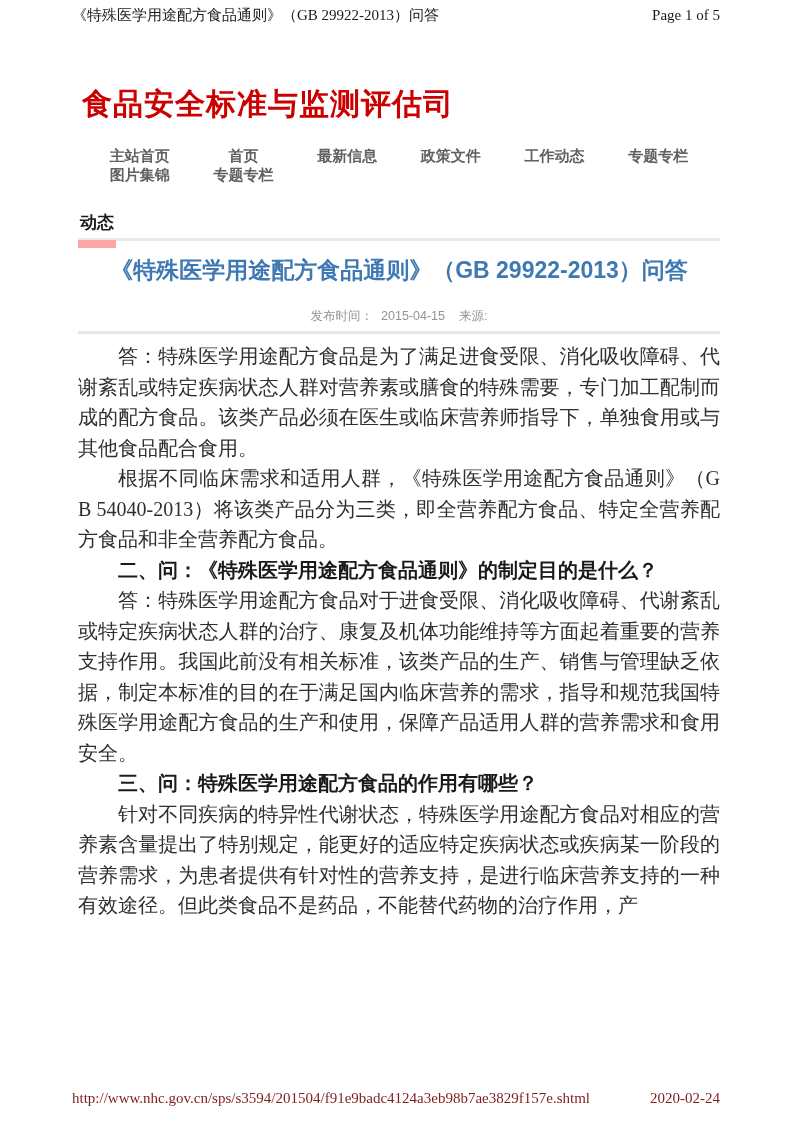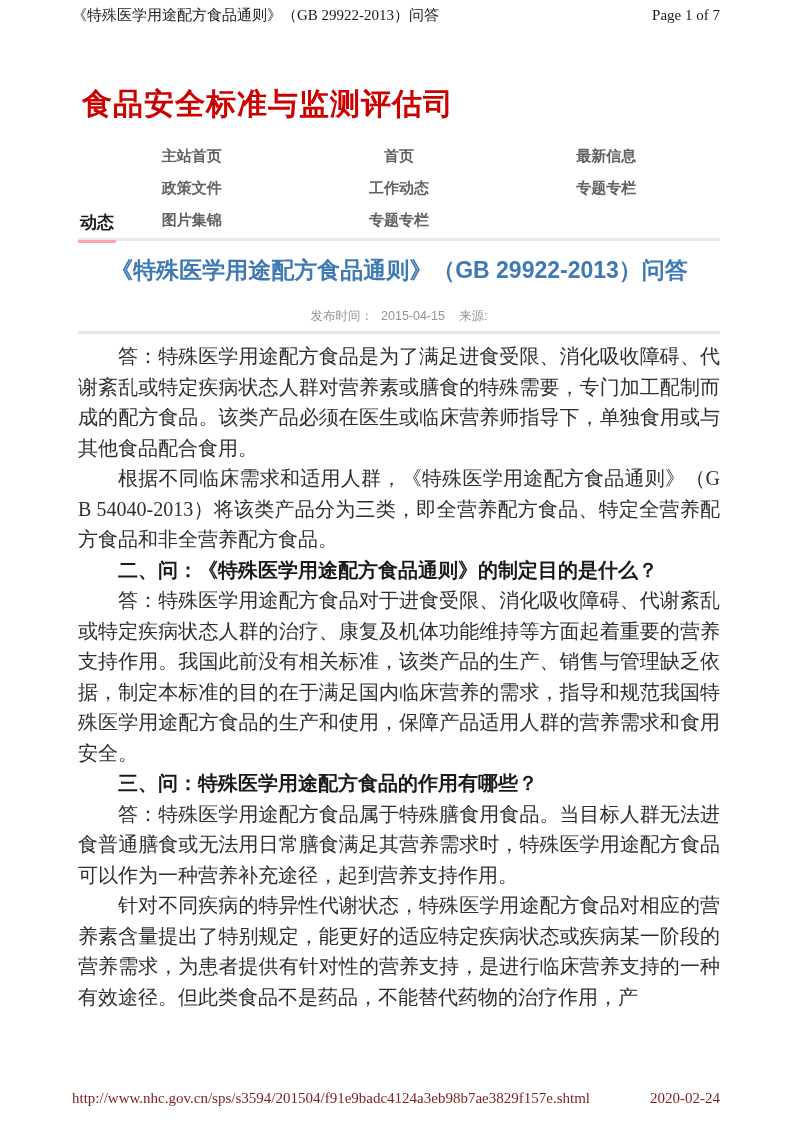--- a/index.html
+++ b/index.html
@@ -32,22 +32,21 @@
     font-family: "Liberation Sans", sans-serif;
     font-size: 30px; font-weight: bold; color: #cc0000;
     letter-spacing: 1px;
     text-align: right;
   }
 
   
   .nav {
     position: absolute; top: 146px; left: 88px; right: 82px;
     display: grid;
-    grid-template-columns: repeat(3, 1fr);
-    row-gap: 13px;
+    grid-template-columns: repeat(6, 1fr);
   }
   .nav-item {
     font-family: "Liberation Sans", sans-serif;
     font-size: 15px; font-weight: bold; color: #606060;
     text-align: center; line-height: 19px;
     cursor: pointer;
   }
 
   
   .section-bar {
@@ -56,21 +55,21 @@
   }
   .section-bar::after {
     content: ""; position: absolute; left: 0; right: 0; bottom: 0;
     height: 3px; background: #e8e8e8;
   }
   .section-label {
     position: relative; z-index: 1; display: inline-block;
     font-family: "Liberation Sans", sans-serif;
     font-size: 17px; font-weight: bold; color: #1a1a1a;
     padding: 0 2px 6px 2px;
-    border-bottom: 3px solid #fca5a5;
+    border-bottom: 8px solid #fca5a5;
   }
 
   
   .article-title {
     position: absolute; top: 255px; left: 78px; right: 72px;
     text-align: center;
     font-family: "Liberation Sans", sans-serif;
     font-size: 23px; font-weight: bold; color: #3e79b4;
   }
   .article-meta {
@@ -100,21 +99,21 @@
     text-align: left;
   }
 </style>
 </head>
 <body>
 
 <div class="page">
 
   <div class="print-header">
     <span>《特殊医学用途配方食品通则》（GB 29922-2013）问答</span>
-    <span>Page 1 of 7</span>
+    <span>Page 1 of 5</span>
   </div>
 
   <div class="site-title">食品安全标准与监测评估司</div>
 
   <div class="nav">
     <span class="nav-item">主站首页</span>
     <span class="nav-item">首页</span>
     <span class="nav-item">最新信息</span>
     <span class="nav-item">政策文件</span>
     <span class="nav-item">工作动态</span>
@@ -134,21 +133,20 @@
   </div>
 
   <div class="article-sep"></div>
 
   <div class="article-body">
     <p class="answer">答：特殊医学用途配方食品是为了满足进食受限、消化吸收障碍、代谢紊乱或特定疾病状态人群对营养素或膳食的特殊需要，专门加工配制而成的配方食品。该类产品必须在医生或临床营养师指导下，单独食用或与其他食品配合食用。</p>
     <p class="answer">根据不同临床需求和适用人群，《特殊医学用途配方食品通则》（GB 54040-2013）将该类产品分为三类，即全营养配方食品、特定全营养配方食品和非全营养配方食品。</p>
     <p class="question">二、问：《特殊医学用途配方食品通则》的制定目的是什么？</p>
     <p class="answer">答：特殊医学用途配方食品对于进食受限、消化吸收障碍、代谢紊乱或特定疾病状态人群的治疗、康复及机体功能维持等方面起着重要的营养支持作用。我国此前没有相关标准，该类产品的生产、销售与管理缺乏依据，制定本标准的目的在于满足国内临床营养的需求，指导和规范我国特殊医学用途配方食品的生产和使用，保障产品适用人群的营养需求和食用安全。</p>
     <p class="question">三、问：特殊医学用途配方食品的作用有哪些？</p>
-    <p class="answer">答：特殊医学用途配方食品属于特殊膳食用食品。当目标人群无法进食普通膳食或无法用日常膳食满足其营养需求时，特殊医学用途配方食品可以作为一种营养补充途径，起到营养支持作用。</p>
     <p class="answer">针对不同疾病的特异性代谢状态，特殊医学用途配方食品对相应的营养素含量提出了特别规定，能更好的适应特定疾病状态或疾病某一阶段的营养需求，为患者提供有针对性的营养支持，是进行临床营养支持的一种有效途径。但此类食品不是药品，不能替代药物的治疗作用，产</p>
   </div>
 
   <div class="print-footer">
     <span>http://www.nhc.gov.cn/sps/s3594/201504/f91e9badc4124a3eb98b7ae3829f157e.shtml</span>
     <span>2020-02-24</span>
   </div>
 
 </div>
 

